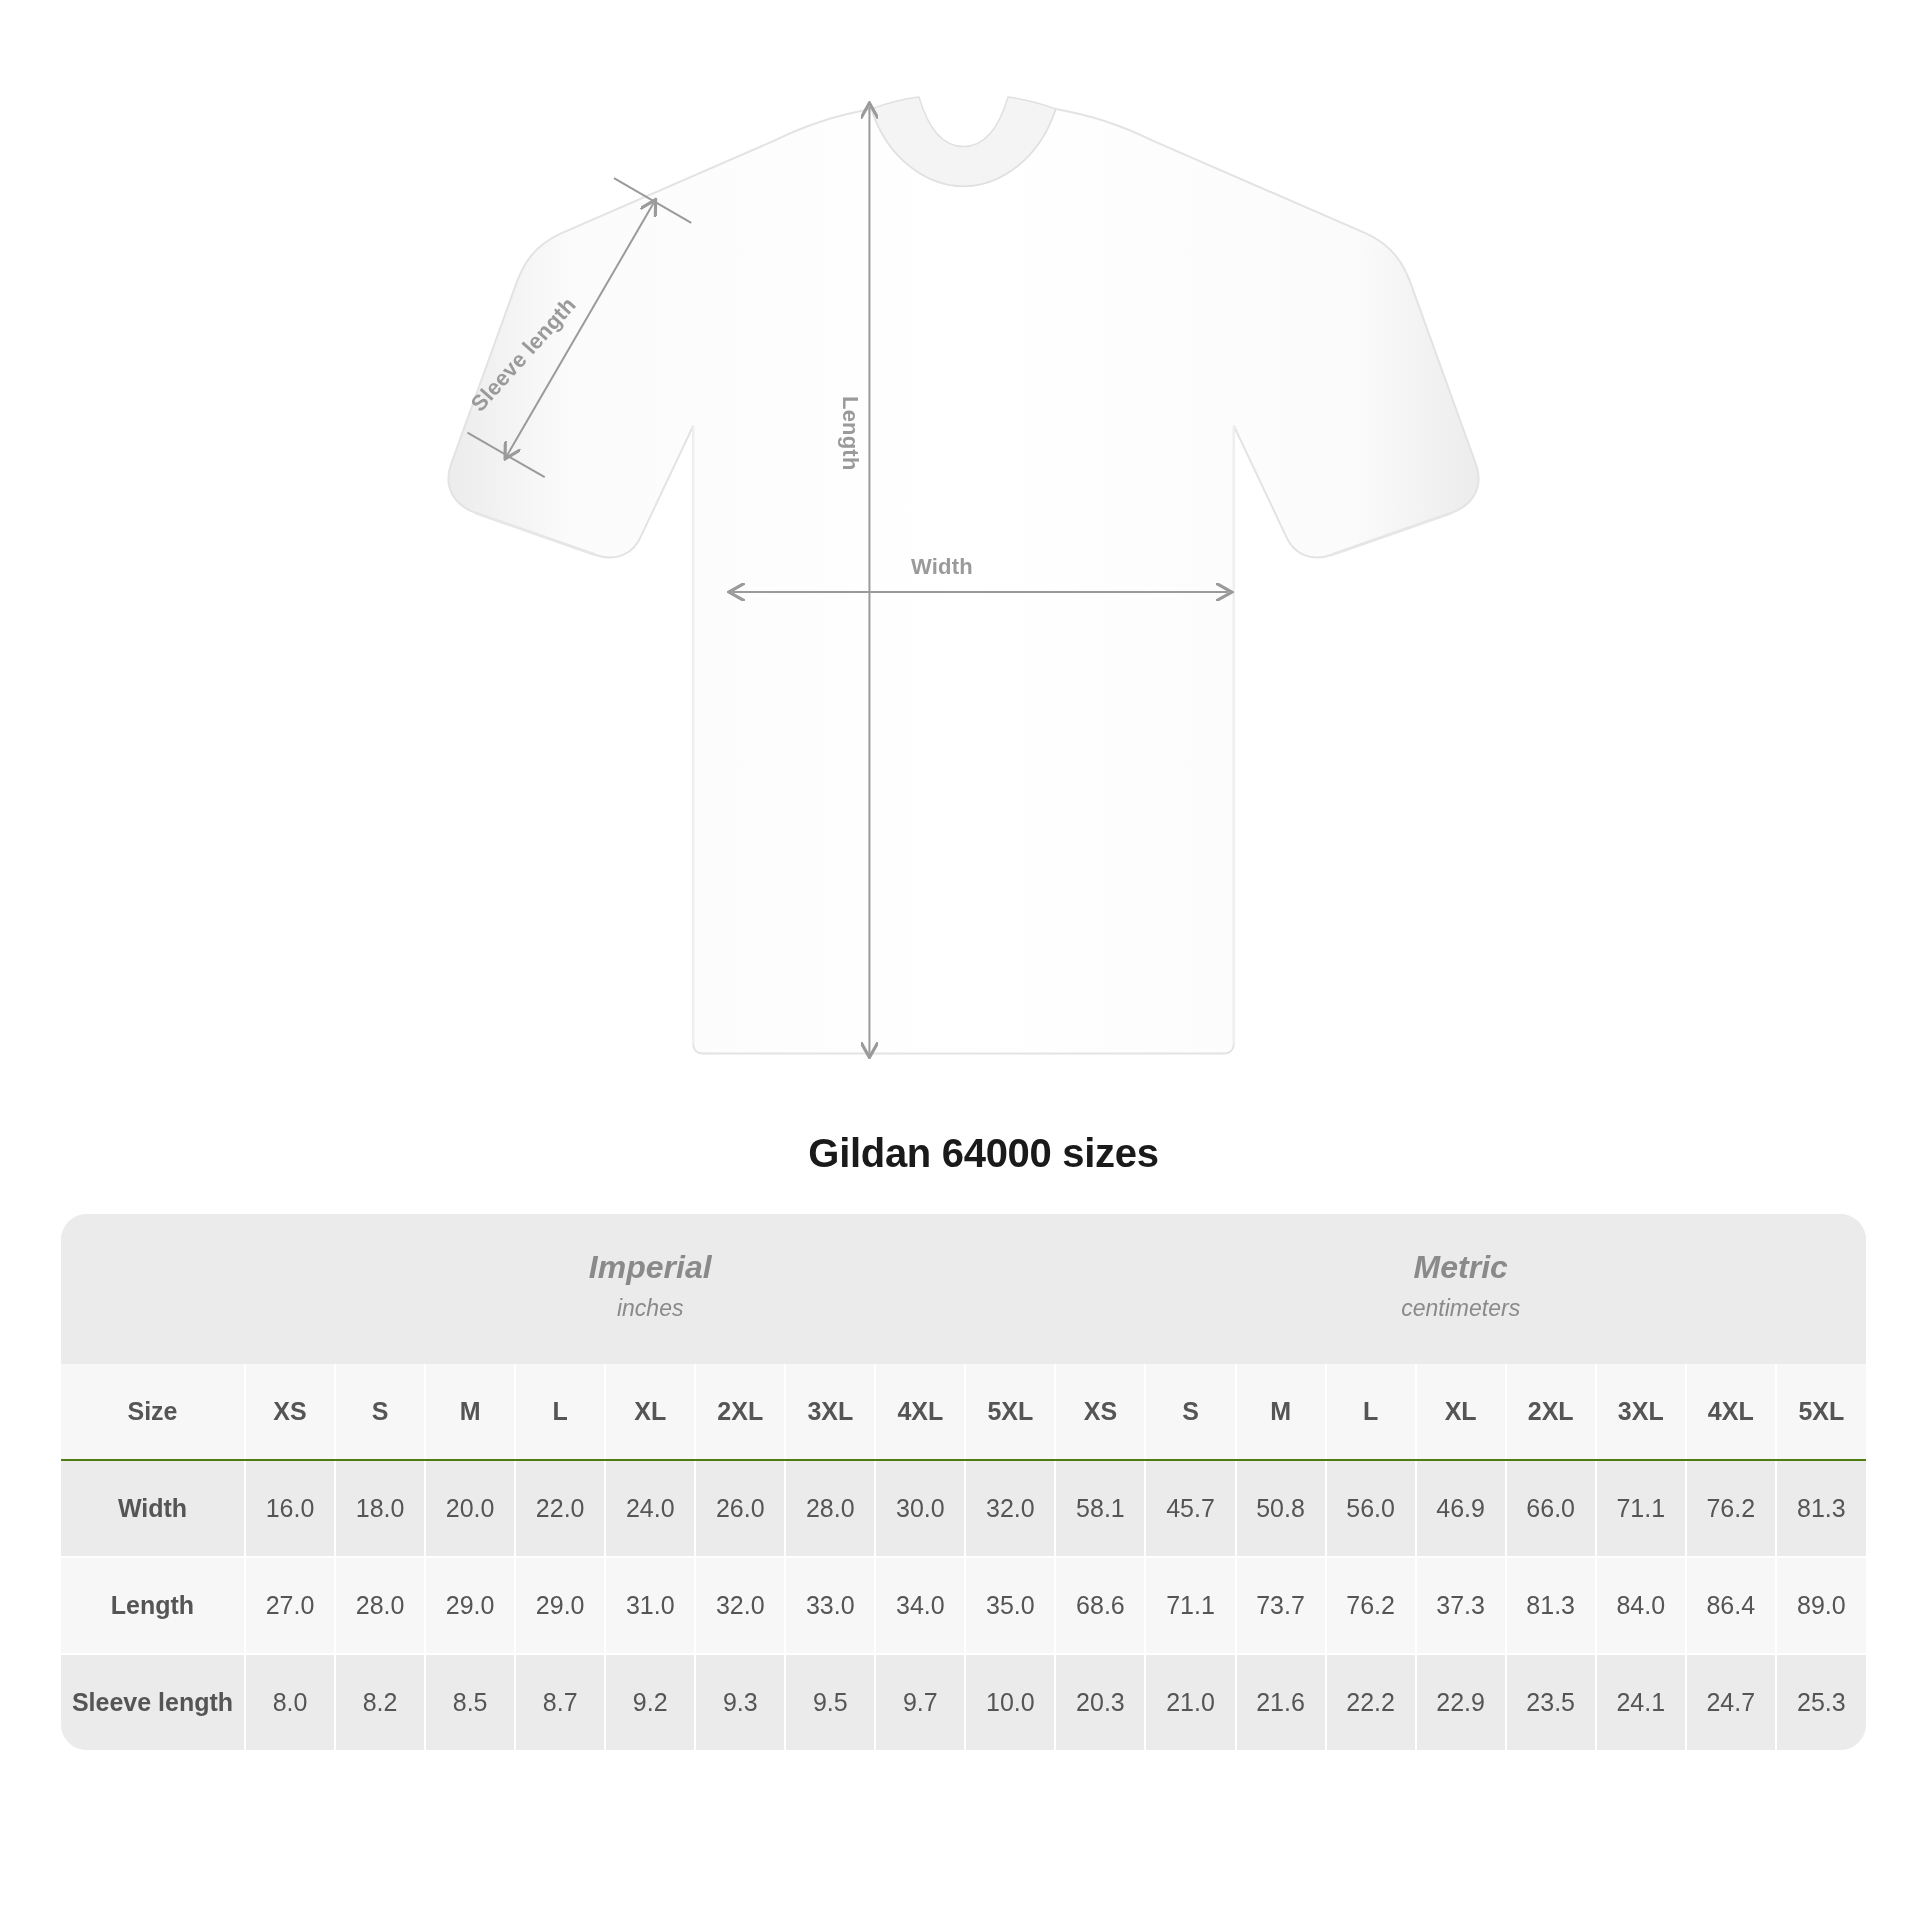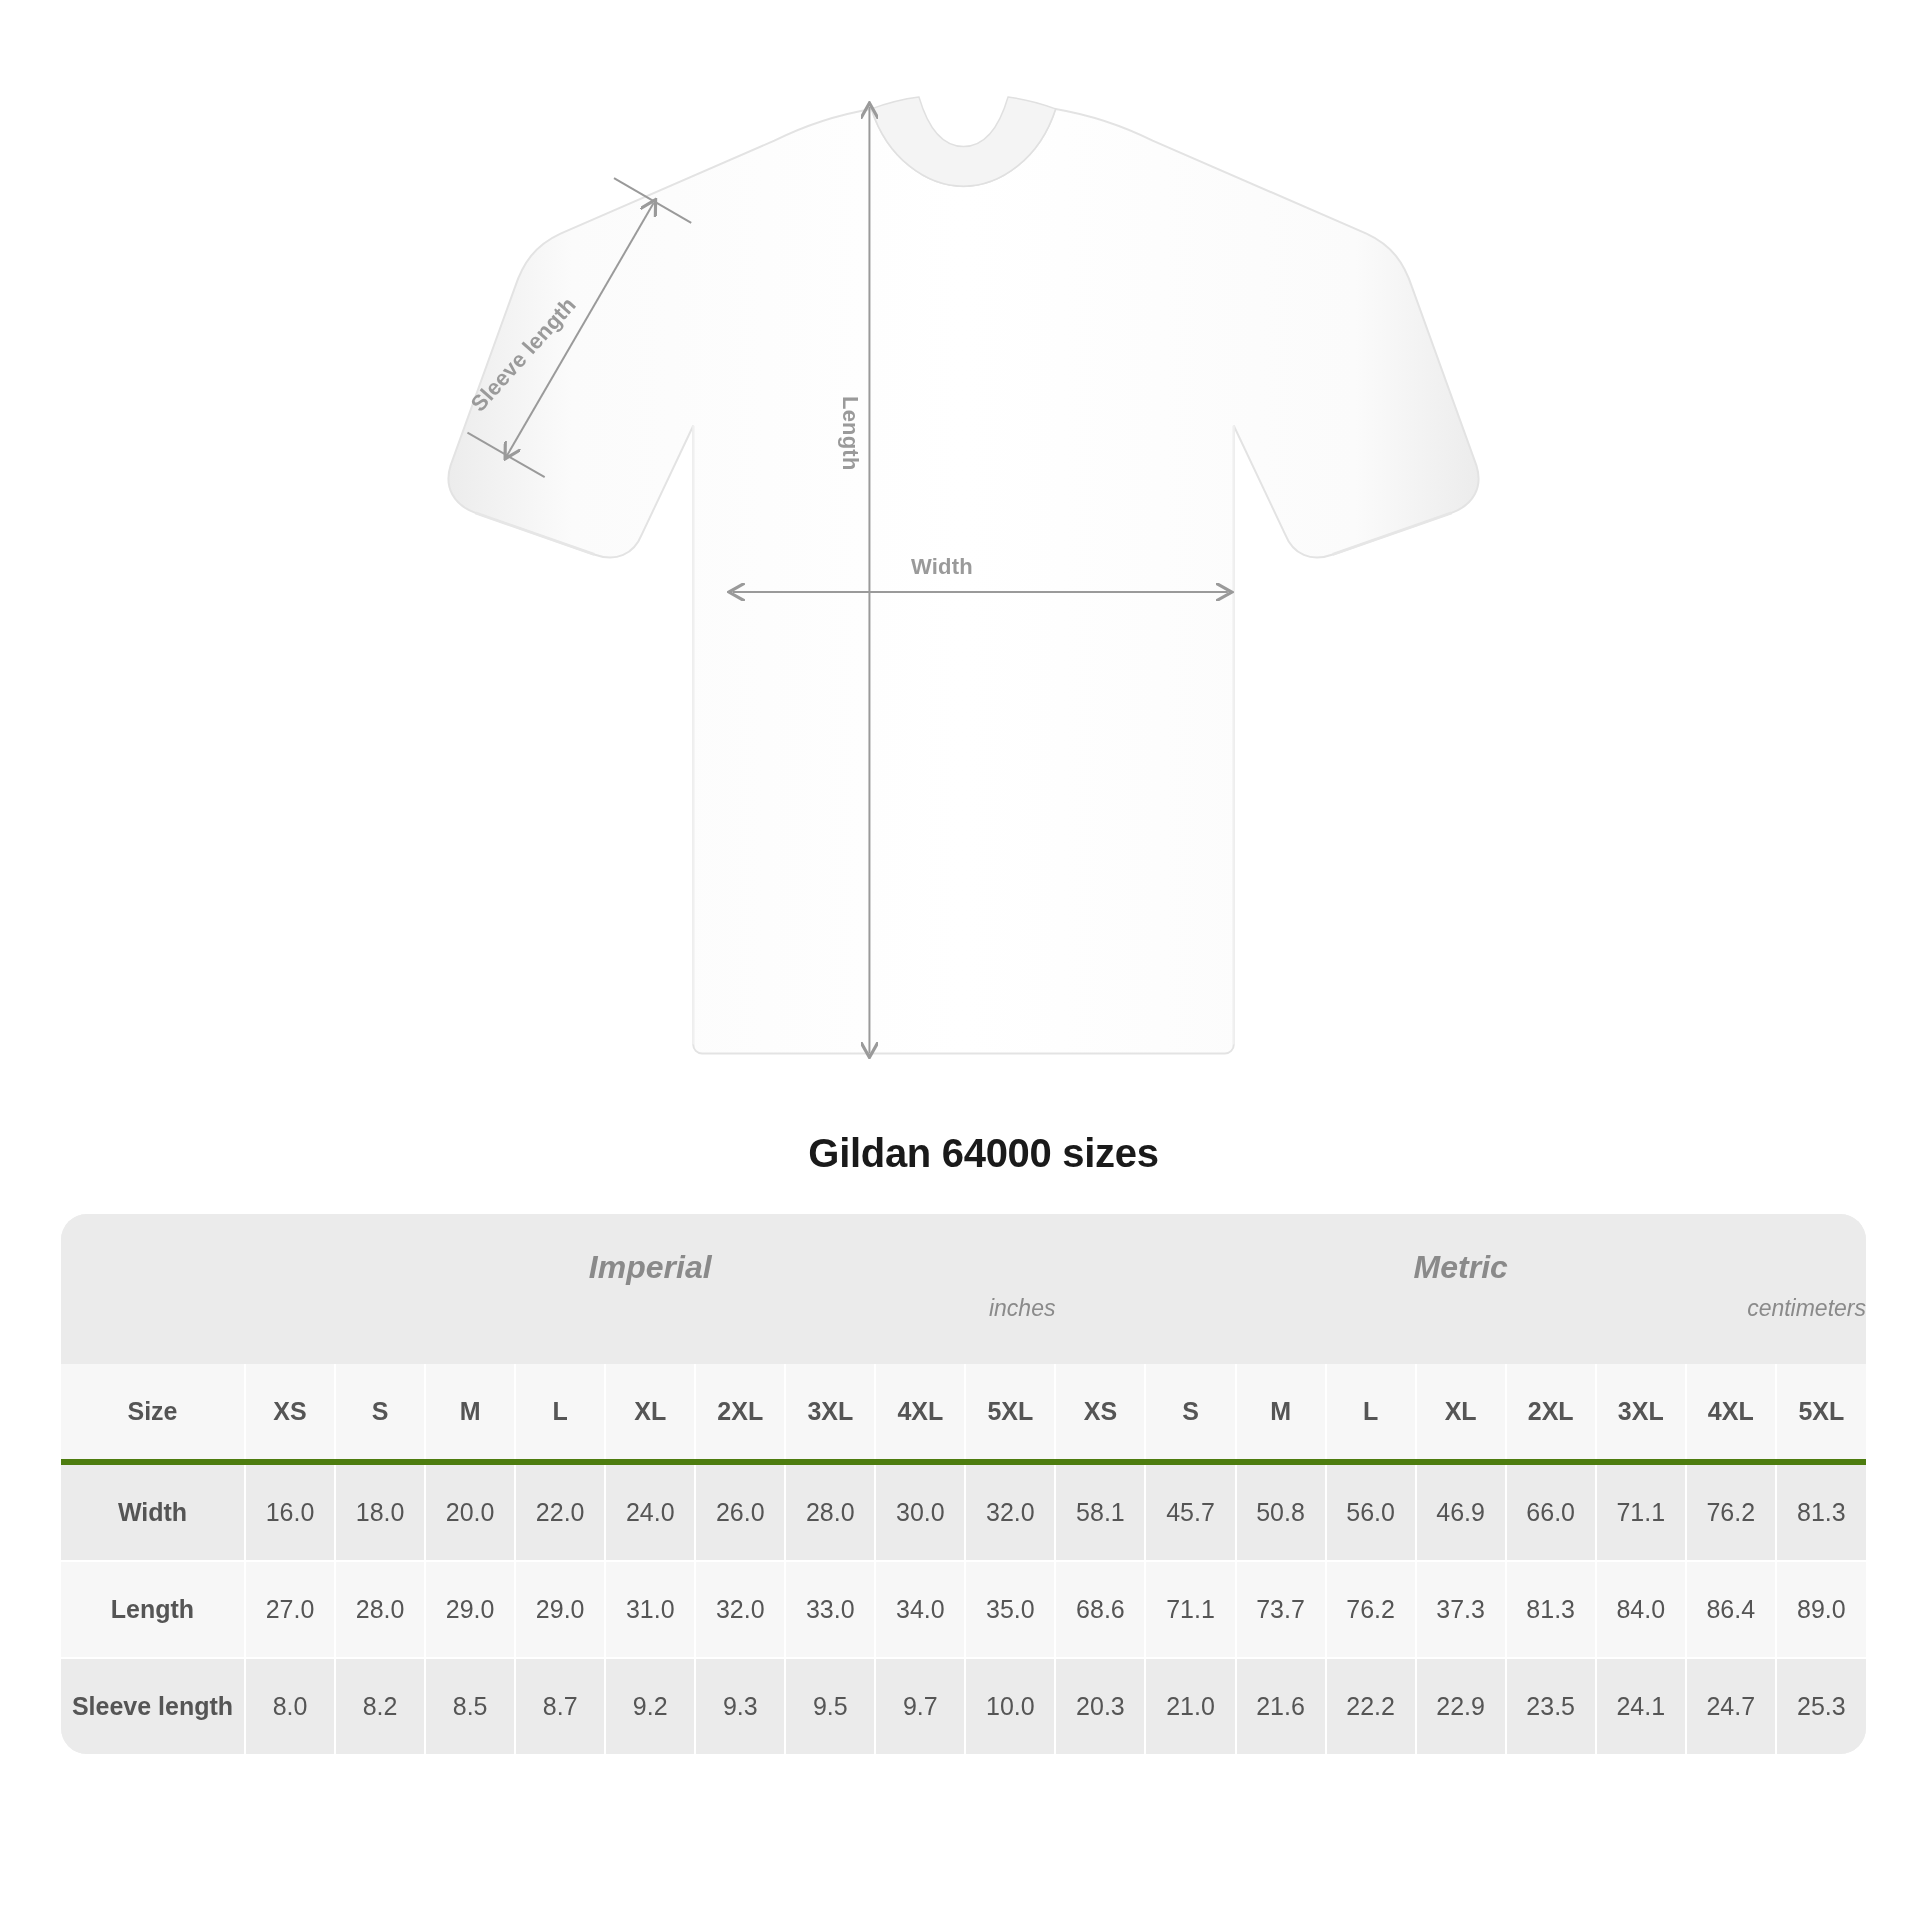--- a/index.html
+++ b/index.html
@@ -107,31 +107,30 @@
     font-style: italic;
     color: #8a8a8a;
     line-height: 1.25;
     text-align: center;
   }
   .unit-sub {
     font-size: 23px;
     font-style: italic;
     color: #8a8a8a;
     line-height: 1.9;
-    text-align: right;
   }
 
   .head-row td {
     background: #f7f7f7;
     height: 95px;
     font-weight: bold;
     color: #5a5a5a;
     font-size: 26px;
     border-right: 2px solid #ffffff;
-    border-bottom: 6px solid #4d7c0f;
+    border-bottom: 2px solid #4d7c0f;
   }
   .head-row td:last-child { border-right: none; }
 
   .data-row td {
     height: 95px;
     border-right: 2px solid #ffffff;
     border-bottom: 2px solid #ffffff;
     font-size: 25px;
     color: #555555;
   }

